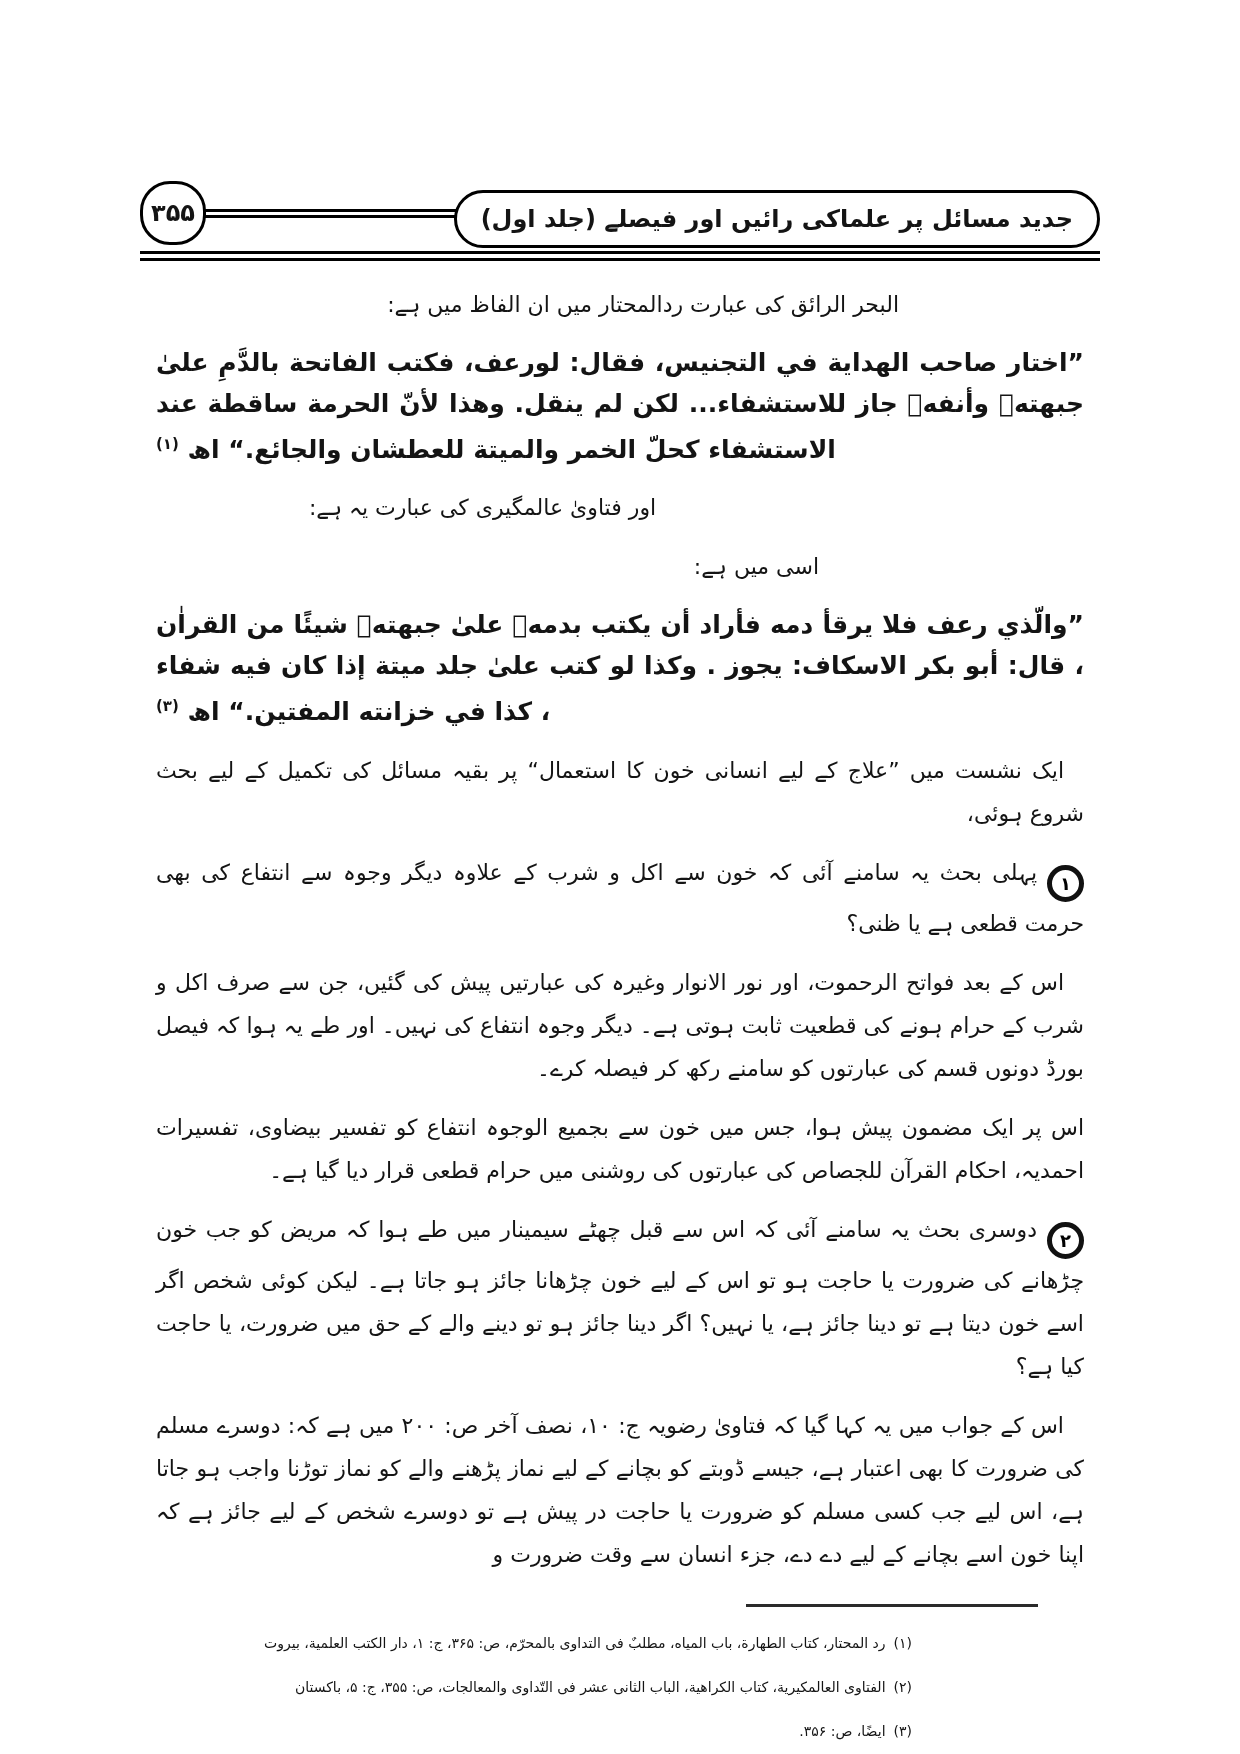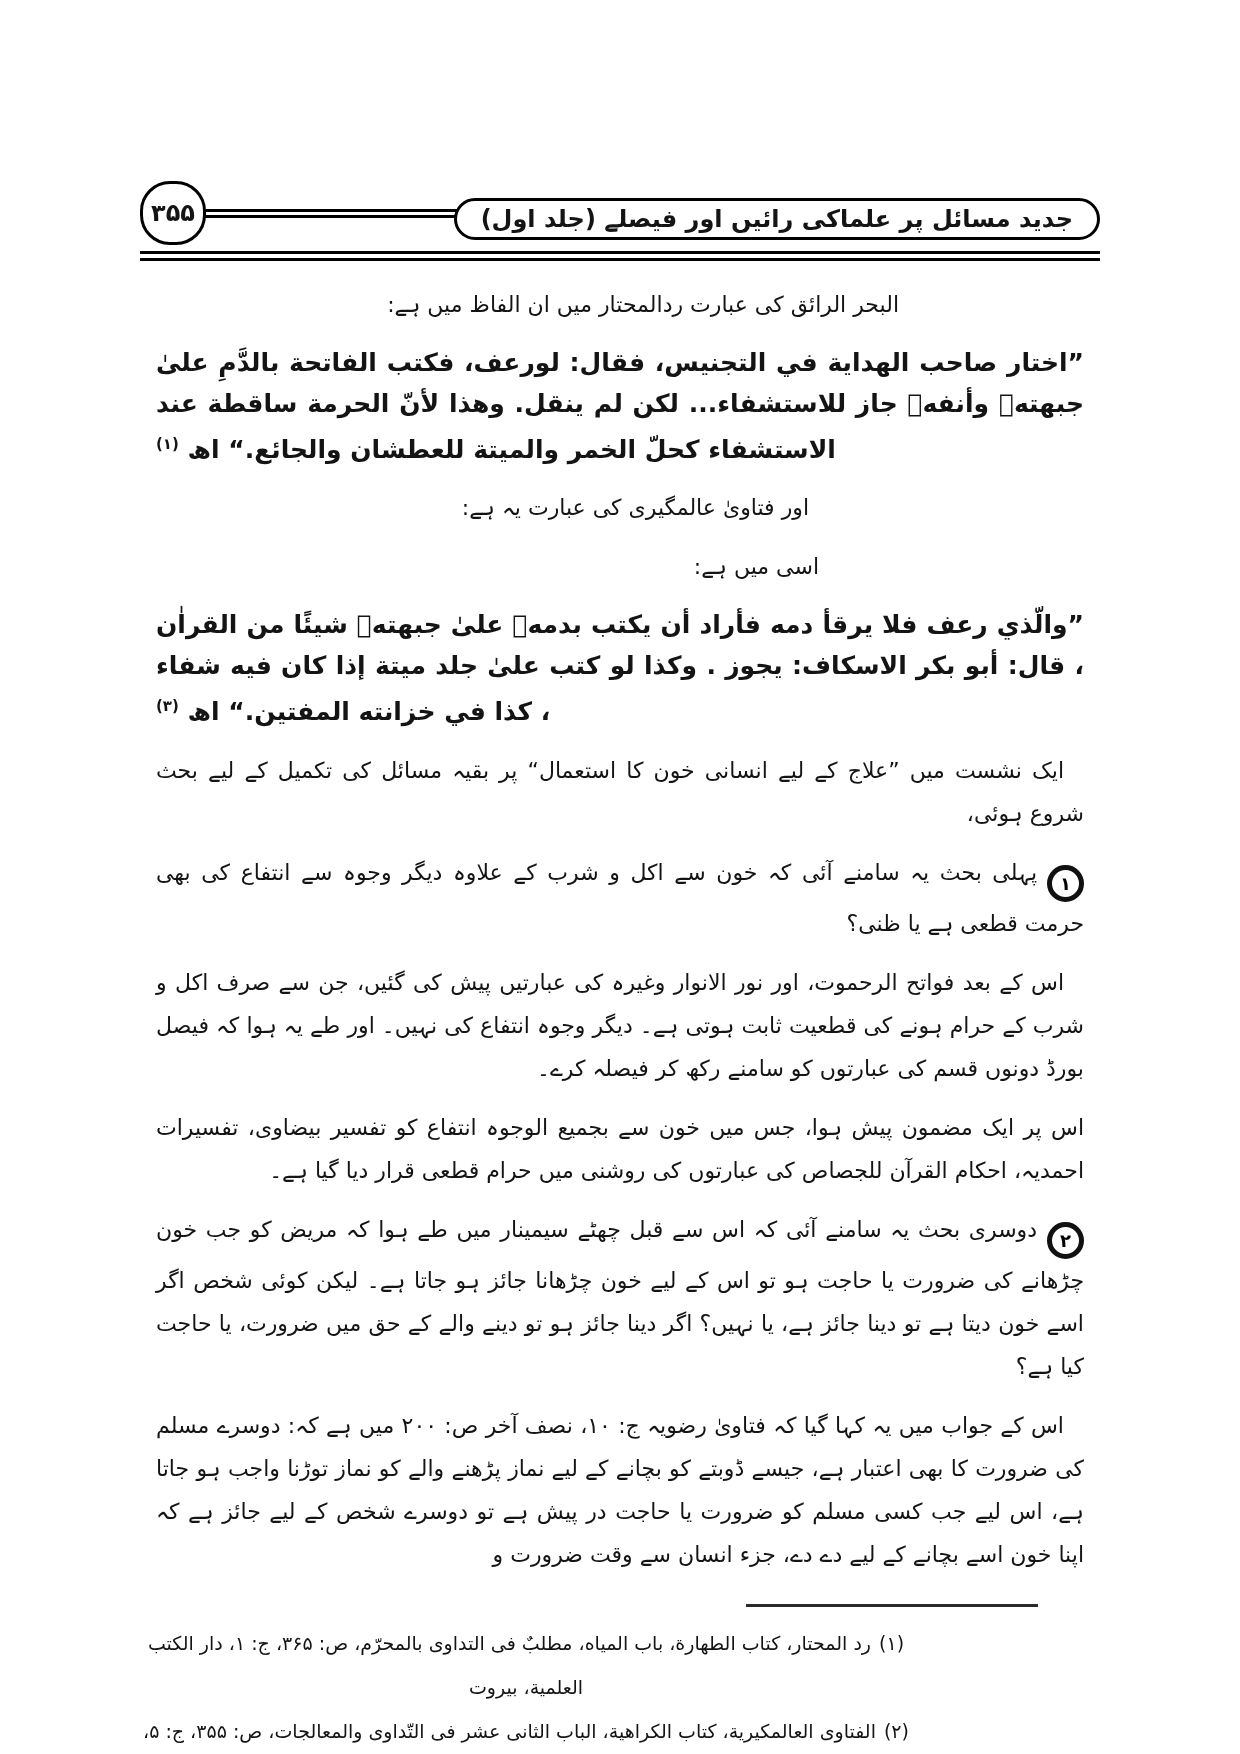--- a/index.html
+++ b/index.html
@@ -12,56 +12,56 @@
   .page { padding: 0 140px; }
 
   
   .hdr-row { display: flex; align-items: center; margin-top: 182px; height: 62px; }
   .pill {
     border: 3px solid #000; border-radius: 30px; background: #fff;
     display: flex; align-items: center; justify-content: center;
     box-sizing: border-box; z-index: 2;
   }
   .pill-num { min-width: 62px; height: 64px; padding: 0 8px; font-size: 24px; font-weight: bold; }
-  .pill-title { height: 42px; padding: 0 24px; font-size: 24px; font-weight: bold; white-space: nowrap; direction: rtl; margin-top: 12px; }
+  .pill-title { height: 58px; padding: 0 24px; font-size: 24px; font-weight: bold; white-space: nowrap; direction: rtl; margin-top: 12px; }
   .connector {
     flex: 1 1 auto; height: 9px; box-sizing: border-box;
     border-top: 3px solid #000; border-bottom: 3px solid #000;
     margin: 0 -4px; z-index: 1;
   }
   .header-rule {
     margin-top: 7px; height: 10px; box-sizing: border-box;
     border-top: 3px solid #000; border-bottom: 3px solid #000;
   }
 
   
   .body-text { direction: rtl; margin-top: 22px; }
   .body-text p { margin: 16px; }
   .urdu  { font-size: 22px; line-height: 43px; text-align: justify; }
   .urdu.lead { text-indent: 20px; }
   .lead-line { font-size: 22px; line-height: 43px; text-align: right; }
   .pr-185 { padding-right: 185px; }
-  .pr-275 { padding-right: 275px; }
+  .pr-275 { padding-right: 275px; text-align: center; }
   .pr-265 { padding-right: 265px; }
   .arabic {
     font-size: 25px; font-weight: bold; line-height: 41px;
     text-align: justify; text-align-last: left;
   }
   sup.ref { font-size: 0.60em; font-weight: bold; vertical-align: super; letter-spacing: 1px; }
   .circle-num {
     display: inline-flex; align-items: center; justify-content: center;
     width: 27px; height: 27px; border: 5px solid #111; border-radius: 50%;
     font-size: 18px; font-weight: bold; vertical-align: -10px; margin-left: 10px;
     background: #fff; color: #000;
   }
 
   
   .footnotes { direction: rtl; margin-top: 28px; }
   .fn-rule { height: 3px; width: 292px; background: #2a2a2a; margin: 0 62px 14px 0; }
-  .fn { font-size: 19px; line-height: 44px; text-align: center; padding-right: 188px; margin: 0; }
+  .fn { font-size: 14px; line-height: 44px; text-align: right; padding-right: 188px; margin: 0; }
   .fn-marker { margin-left: 8px; }
 </style>
 </head>
 <body>
 
 <div class="page">
 
   <header class="hdr-row">
     <div class="pill pill-num">
       <span>۳۵۵</span>

